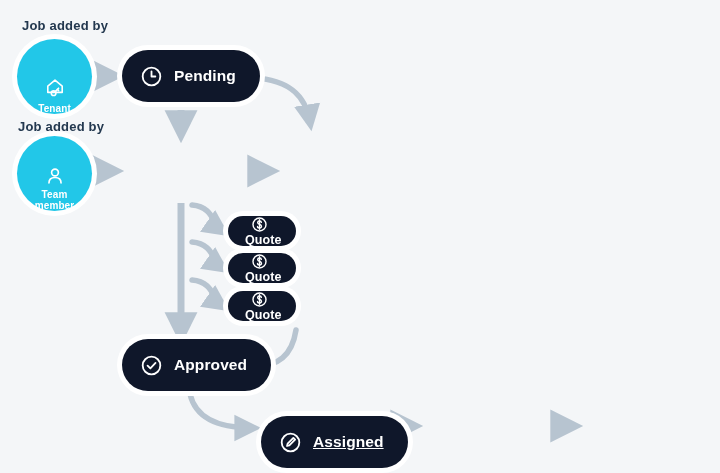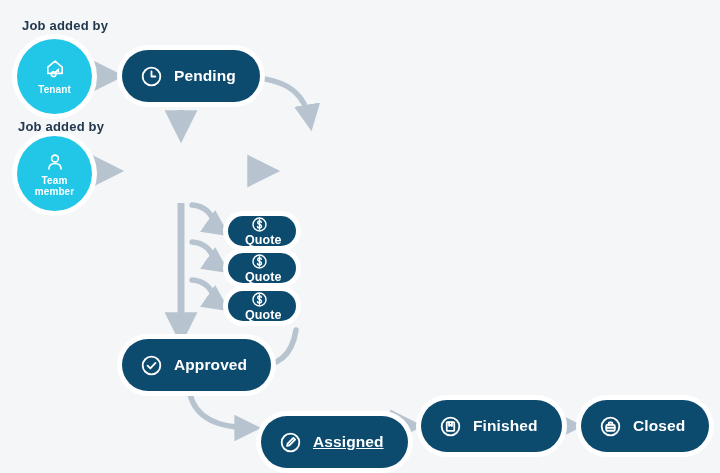--- a/index.html
+++ b/index.html
@@ -15,21 +15,21 @@
 
   
   .avatar{
     position:absolute;
     border-radius:50%;
     background:#22c7e8;
     box-shadow:0 0 0 5px #ffffff;
     display:flex;
     flex-direction:column;
     align-items:center;
-    justify-content:center;
+    justify-content:flex-end;
     color:#ffffff;
     text-align:center;
     box-sizing:border-box;
   }
   .avatar .av-icon{display:block;line-height:0;margin-bottom:2px;}
   .avatar .av-label{
     font-size:10px;font-weight:bold;line-height:11px;letter-spacing:.1px;
   }
 
   .caption{
@@ -37,21 +37,21 @@
     font-size:13px;
     font-weight:bold;
     color:#23384f;
     letter-spacing:.2px;
     white-space:nowrap;
   }
 
   
   .node{
     position:absolute;
-    background:#0c4a6e;
+    background:#0f172a;
     border-radius:999px;
     box-shadow:0 0 0 5px #ffffff;
     display:flex;
     align-items:center;
     color:#ffffff;
     box-sizing:border-box;
   }
   .node .n-icon{display:block;line-height:0;flex:0 0 auto;}
   .node .n-label{
     font-weight:bold;
@@ -188,36 +188,15 @@
   <div class="node big" style="left:261px;top:416px;text-decoration:underline;">
     <span class="n-icon">
       <svg width="23" height="23" viewBox="0 0 24 24" fill="none" stroke="#ffffff" stroke-width="1.9" stroke-linecap="round" stroke-linejoin="round">
         <circle cx="12" cy="12" r="9.2"></circle>
         <path d="M8.4 15.6 L9 13.2 L15 7.2 L16.8 9 L10.8 15 Z"></path>
       </svg>
     </span>
     <span class="n-label">Assigned</span>
   </div>
 
-  <div class="node big" style="left:421px;top:400px;">
-    <span class="n-icon">
-      <svg width="23" height="23" viewBox="0 0 24 24" fill="none" stroke="#ffffff" stroke-width="1.9" stroke-linecap="round" stroke-linejoin="round">
-        <circle cx="12" cy="12" r="9.2"></circle>
-        <rect x="8.1" y="7.4" width="7.8" height="9.2" rx="0.7"></rect>
-        <path d="M10.5 7.4 L10.5 11.4 L12 10.3 L13.5 11.4 L13.5 7.4"></path>
-      </svg>
-    </span>
-    <span class="n-label">Finished</span>
-  </div>
-
-  <div class="node big" style="left:581px;top:400px;">
-    <span class="n-icon">
-      <svg width="23" height="23" viewBox="0 0 24 24" fill="none" stroke="#ffffff" stroke-width="1.9" stroke-linecap="round" stroke-linejoin="round">
-        <circle cx="12" cy="12" r="9.2"></circle>
-        <rect x="7.6" y="10.3" width="8.8" height="6.1" rx="1"></rect>
-        <path d="M10.1 10.3 L10.1 8.6 C10.1 8.1 10.5 7.8 11 7.8 L13 7.8 C13.5 7.8 13.9 8.1 13.9 8.6 L13.9 10.3"></path>
-        <path d="M7.6 13.3 L16.4 13.3"></path>
-      </svg>
-    </span>
-    <span class="n-label">Closed</span>
-  </div>
+
 
 </div>
 
 </body></html>

